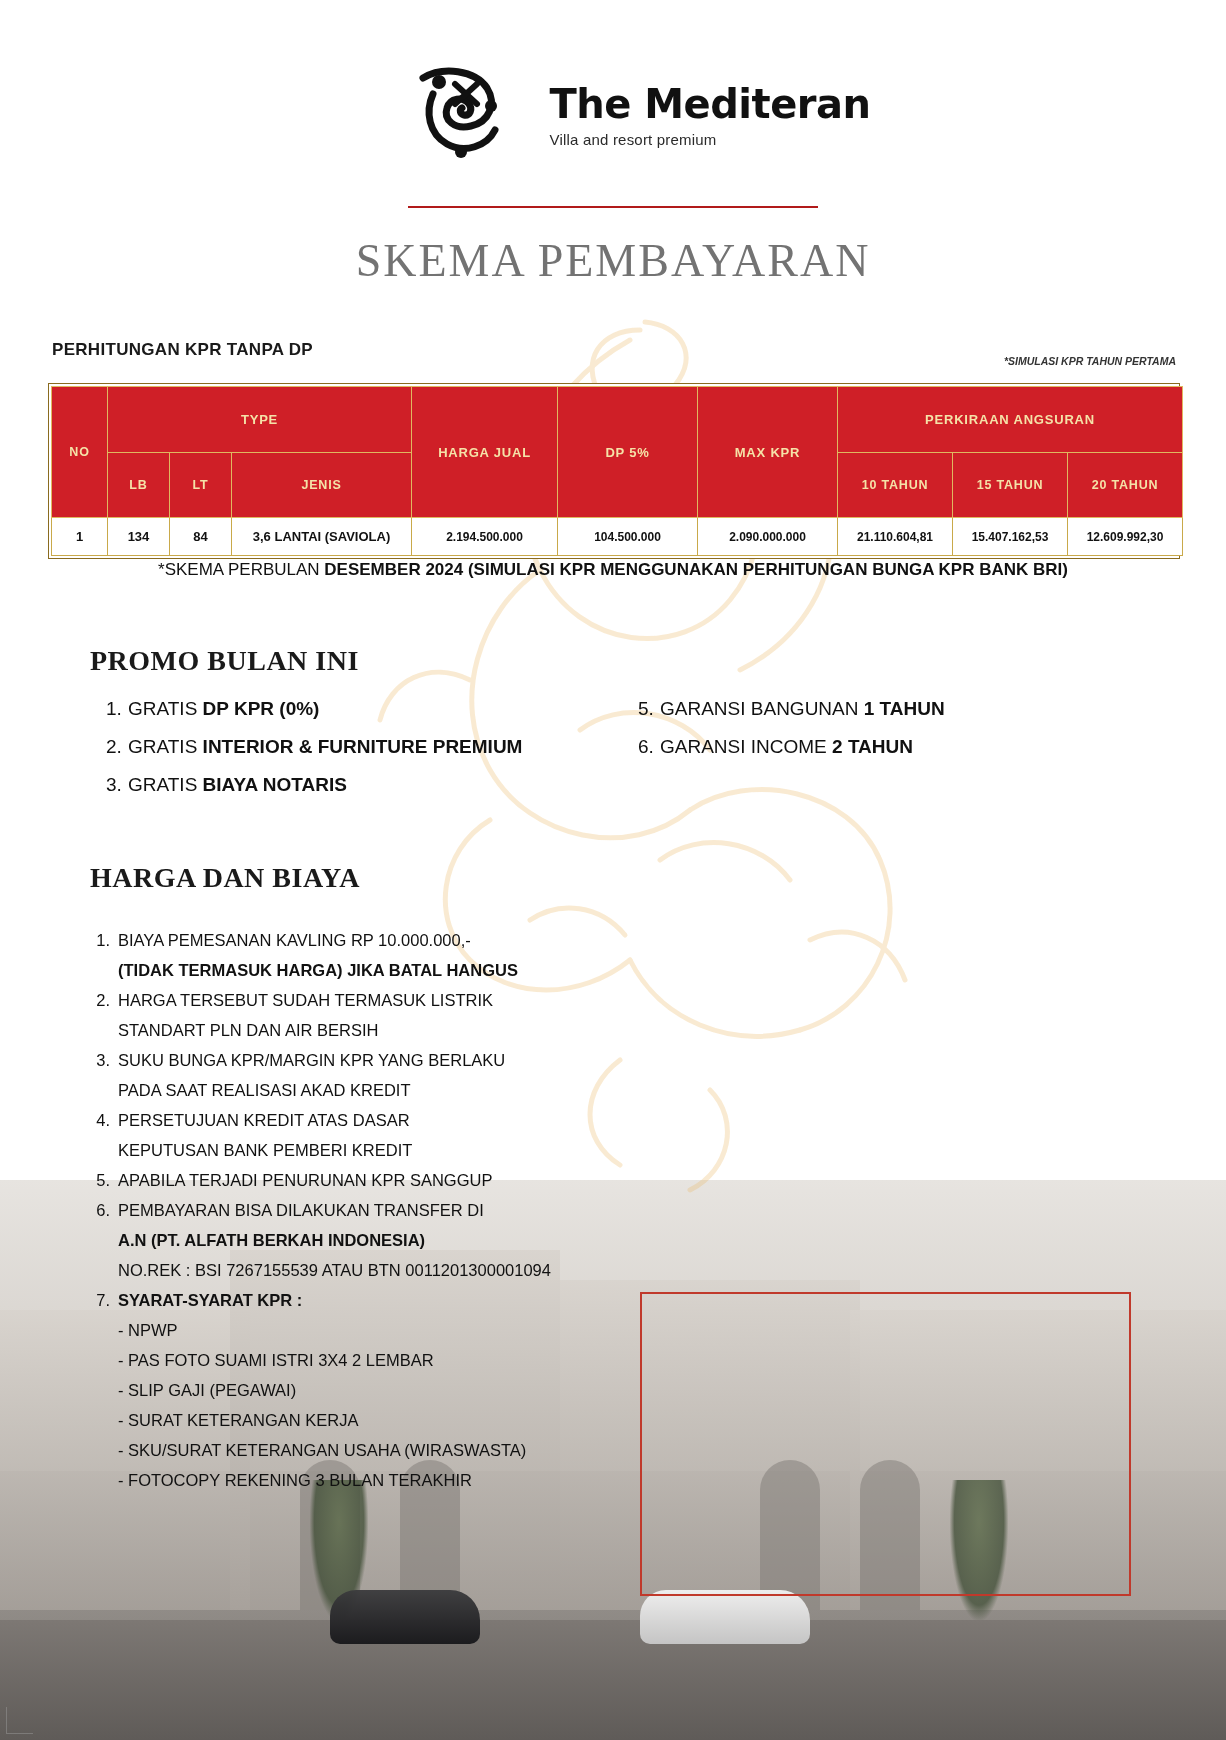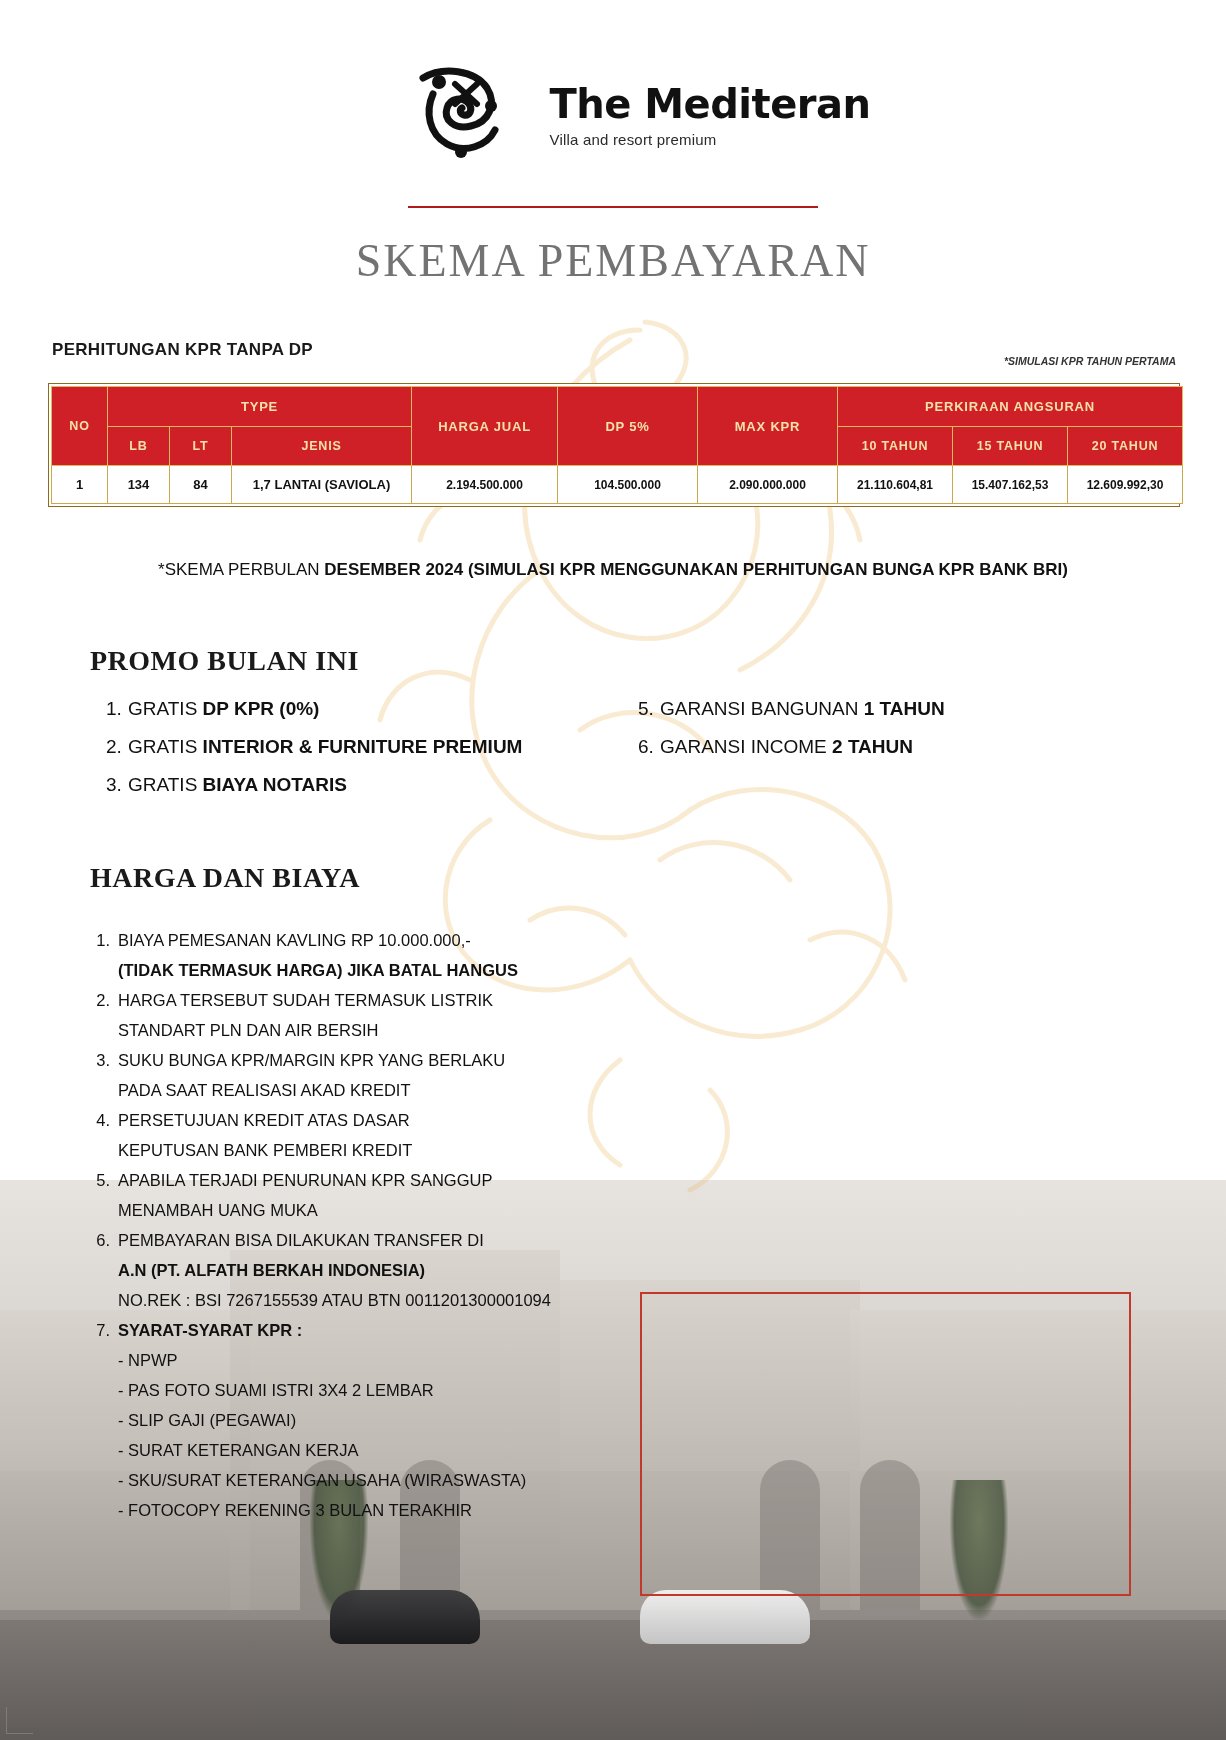--- a/index.html
+++ b/index.html
@@ -151,21 +151,21 @@
     border: 1px solid #c9a94a;
     text-align: center;
     vertical-align: middle;
   }
   table.scheme thead th {
     background: #cf1f27;
     color: #f5e2a8;
     font-size: 12.5px;
     font-weight: bold;
     letter-spacing: .8px;
-    padding: 12px 2px;
+    padding: 25px 2px;
     border-color: #e0b860;
   }
   table.scheme thead th.big { font-size: 13px; }
   table.scheme tbody td {
     font-size: 13px;
     font-weight: bold;
     color: #111;
     padding: 11px 2px;
     background: #fff;
   }
@@ -341,21 +341,21 @@
         <th>15 TAHUN</th>
         <th>20 TAHUN</th>
       </tr>
 
     </thead>
     <tbody>
       <tr>
         <td>1</td>
         <td>134</td>
         <td>84</td>
-        <td>1,7 LANTAI (SAVIOLA)</td>
+        <td>3,6 LANTAI (SAVIOLA)</td>
         <td class="num">2.194.500.000</td>
         <td class="num">104.500.000</td>
         <td class="num">2.090.000.000</td>
         <td class="num">21.110.604,81</td>
         <td class="num">15.407.162,53</td>
         <td class="num">12.609.992,30</td>
       </tr>
     </tbody>
   </table>
 </div>
@@ -420,21 +420,20 @@
     <div class="t">
       <div>PERSETUJUAN KREDIT ATAS DASAR</div>
       <div>KEPUTUSAN BANK PEMBERI KREDIT</div>
     </div>
   </div>
 
   <div class="hb-item">
     <div class="n">5.</div>
     <div class="t">
       <div>APABILA TERJADI PENURUNAN KPR SANGGUP</div>
-      <div>MENAMBAH UANG MUKA</div>
     </div>
   </div>
 
   <div class="hb-item">
     <div class="n">6.</div>
     <div class="t">
       <div>PEMBAYARAN BISA DILAKUKAN TRANSFER DI</div>
       <div style="font-weight:bold">A.N (PT. ALFATH BERKAH INDONESIA)</div>
       <div>NO.REK : BSI 7267155539 ATAU BTN 0011201300001094</div>
     </div>

